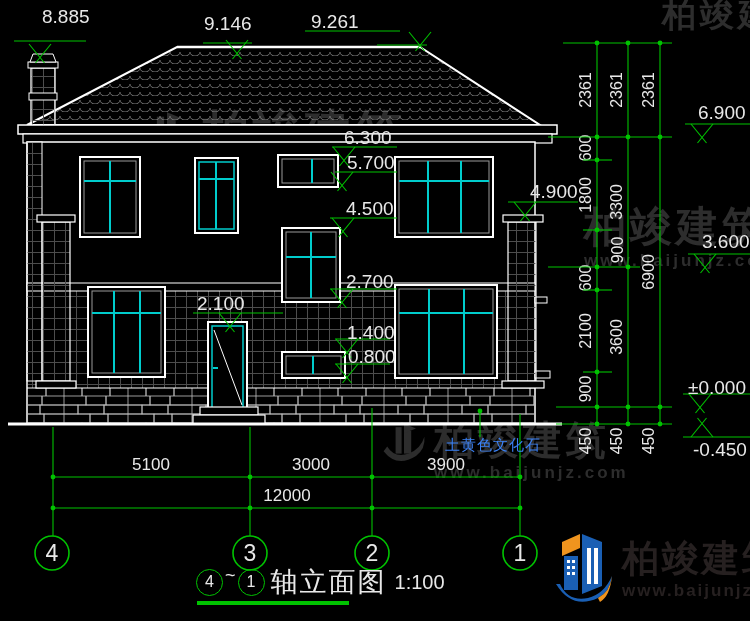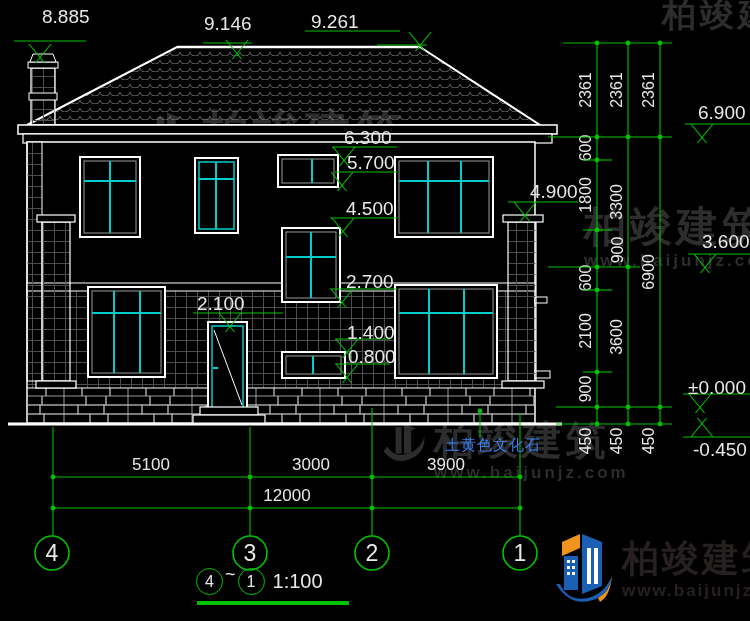--- a/index.html
+++ b/index.html
@@ -357,20 +357,21 @@
         <text x="520" y="553" fill="#e8e8e8" font-size="23" dominant-baseline="central" text-anchor="middle">1</text>
       </g>
     </svg>
 
   <div id="material-label">土黄色文化石</div>
 
   <div id="titleblock">
     <span class="tcirc">4</span>
     <span class="tilde">~</span>
     <span class="tcirc">1</span>
+    <span class="ttext">轴立面图</span>
     <span class="tscale">1:100</span>
   </div>
   <div id="title-underline"></div>
 
   <div id="brand-logo">
     <svg width="60" height="82" viewBox="0 0 60 82">
       <path d="M8 14 L26 6 L26 20 L8 28 Z" fill="#f0941e"></path>
       <path d="M28 6 L48 14 L48 58 L28 66 Z" fill="#1a5fb4"></path>
       <rect x="10" y="28" width="14" height="34" fill="#1a5fb4"></rect>
       <g fill="#ffffff">

